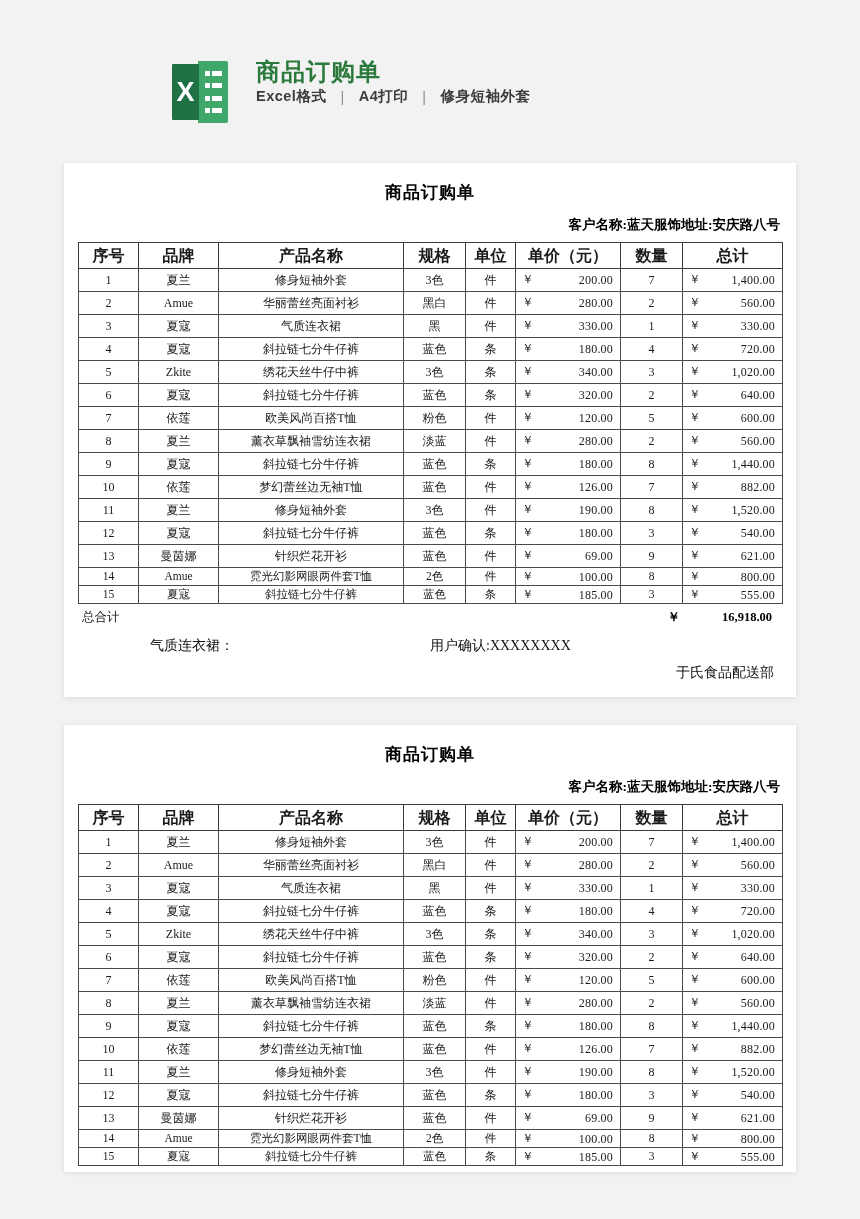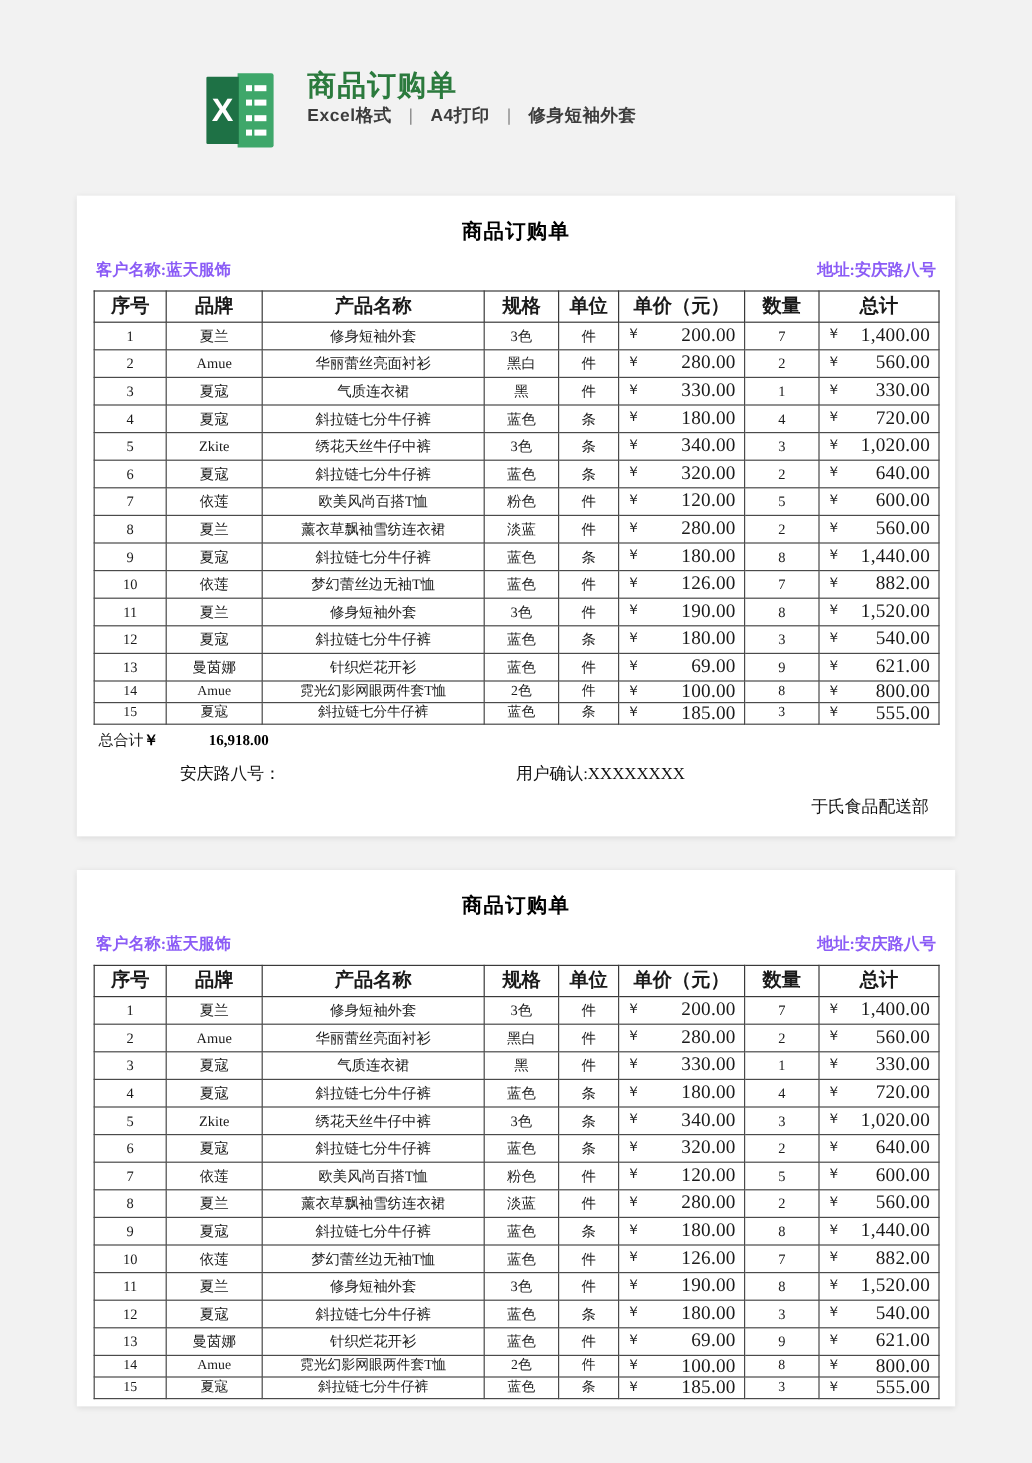--- a/index.html
+++ b/index.html
@@ -118,24 +118,24 @@
     font-size: 17px;
     font-weight: bold;
     color: #000;
     letter-spacing: 1px;
     margin-top: 6px;
     margin-bottom: 12px;
     font-family: "Liberation Serif", serif;
   }
   .meta-row {
     display: flex;
-    justify-content: space-between;
+    justify-content: flex-end;
     font-size: 13.5px;
     font-weight: bold;
-    color: #8b5cf6;
+    color: #000000;
     padding: 0 2px 8px 2px;
     font-family: "Liberation Serif", serif;
   }
 
   table.order {
     width: 100%;
     border-collapse: collapse;
     table-layout: fixed;
     font-family: "Liberation Serif", serif;
   }
@@ -170,25 +170,26 @@
   col.c-total { width: 100px; }
 
   .money {
     display: flex;
     align-items: center;
     justify-content: space-between;
     padding: 0 7px 0 6px;
     height: 100%;
   }
   .money .sym { font-size: 11.5px; }
-  .money .amt { font-size: 16px; letter-spacing: 0.2px; }
+  .money .amt { font-size: 12px; letter-spacing: 0.2px; }
 
   .grand-row {
     display: flex;
     align-items: center;
+    justify-content: space-between;
     margin-top: 3px;
     padding: 0 2px 0 4px;
     height: 20px;
     font-family: "Liberation Serif", serif;
   }
   .grand-label { font-size: 12.5px; color: #1a1a1a; }
   .grand-val {
     display: flex;
     align-items: center;
     gap: 42px;
@@ -603,21 +604,21 @@
     <div class="grand-row">
       <span class="grand-label">总合计</span>
       <span class="grand-val">
         <span>￥</span>
         <span>16,918.00</span>
       </span>
     </div>
 
     <div class="notes">
       <div class="notes-line2">
-        <span class="left">安庆路八号：</span>
+        <span class="left">气质连衣裙：</span>
         <span>用户确认:XXXXXXXX</span>
       </div>
     </div>
 
     <div class="signoff">于氏食品配送部</div>
   </div>
 
 </div>
 
 <div class="card" id="card-2">

